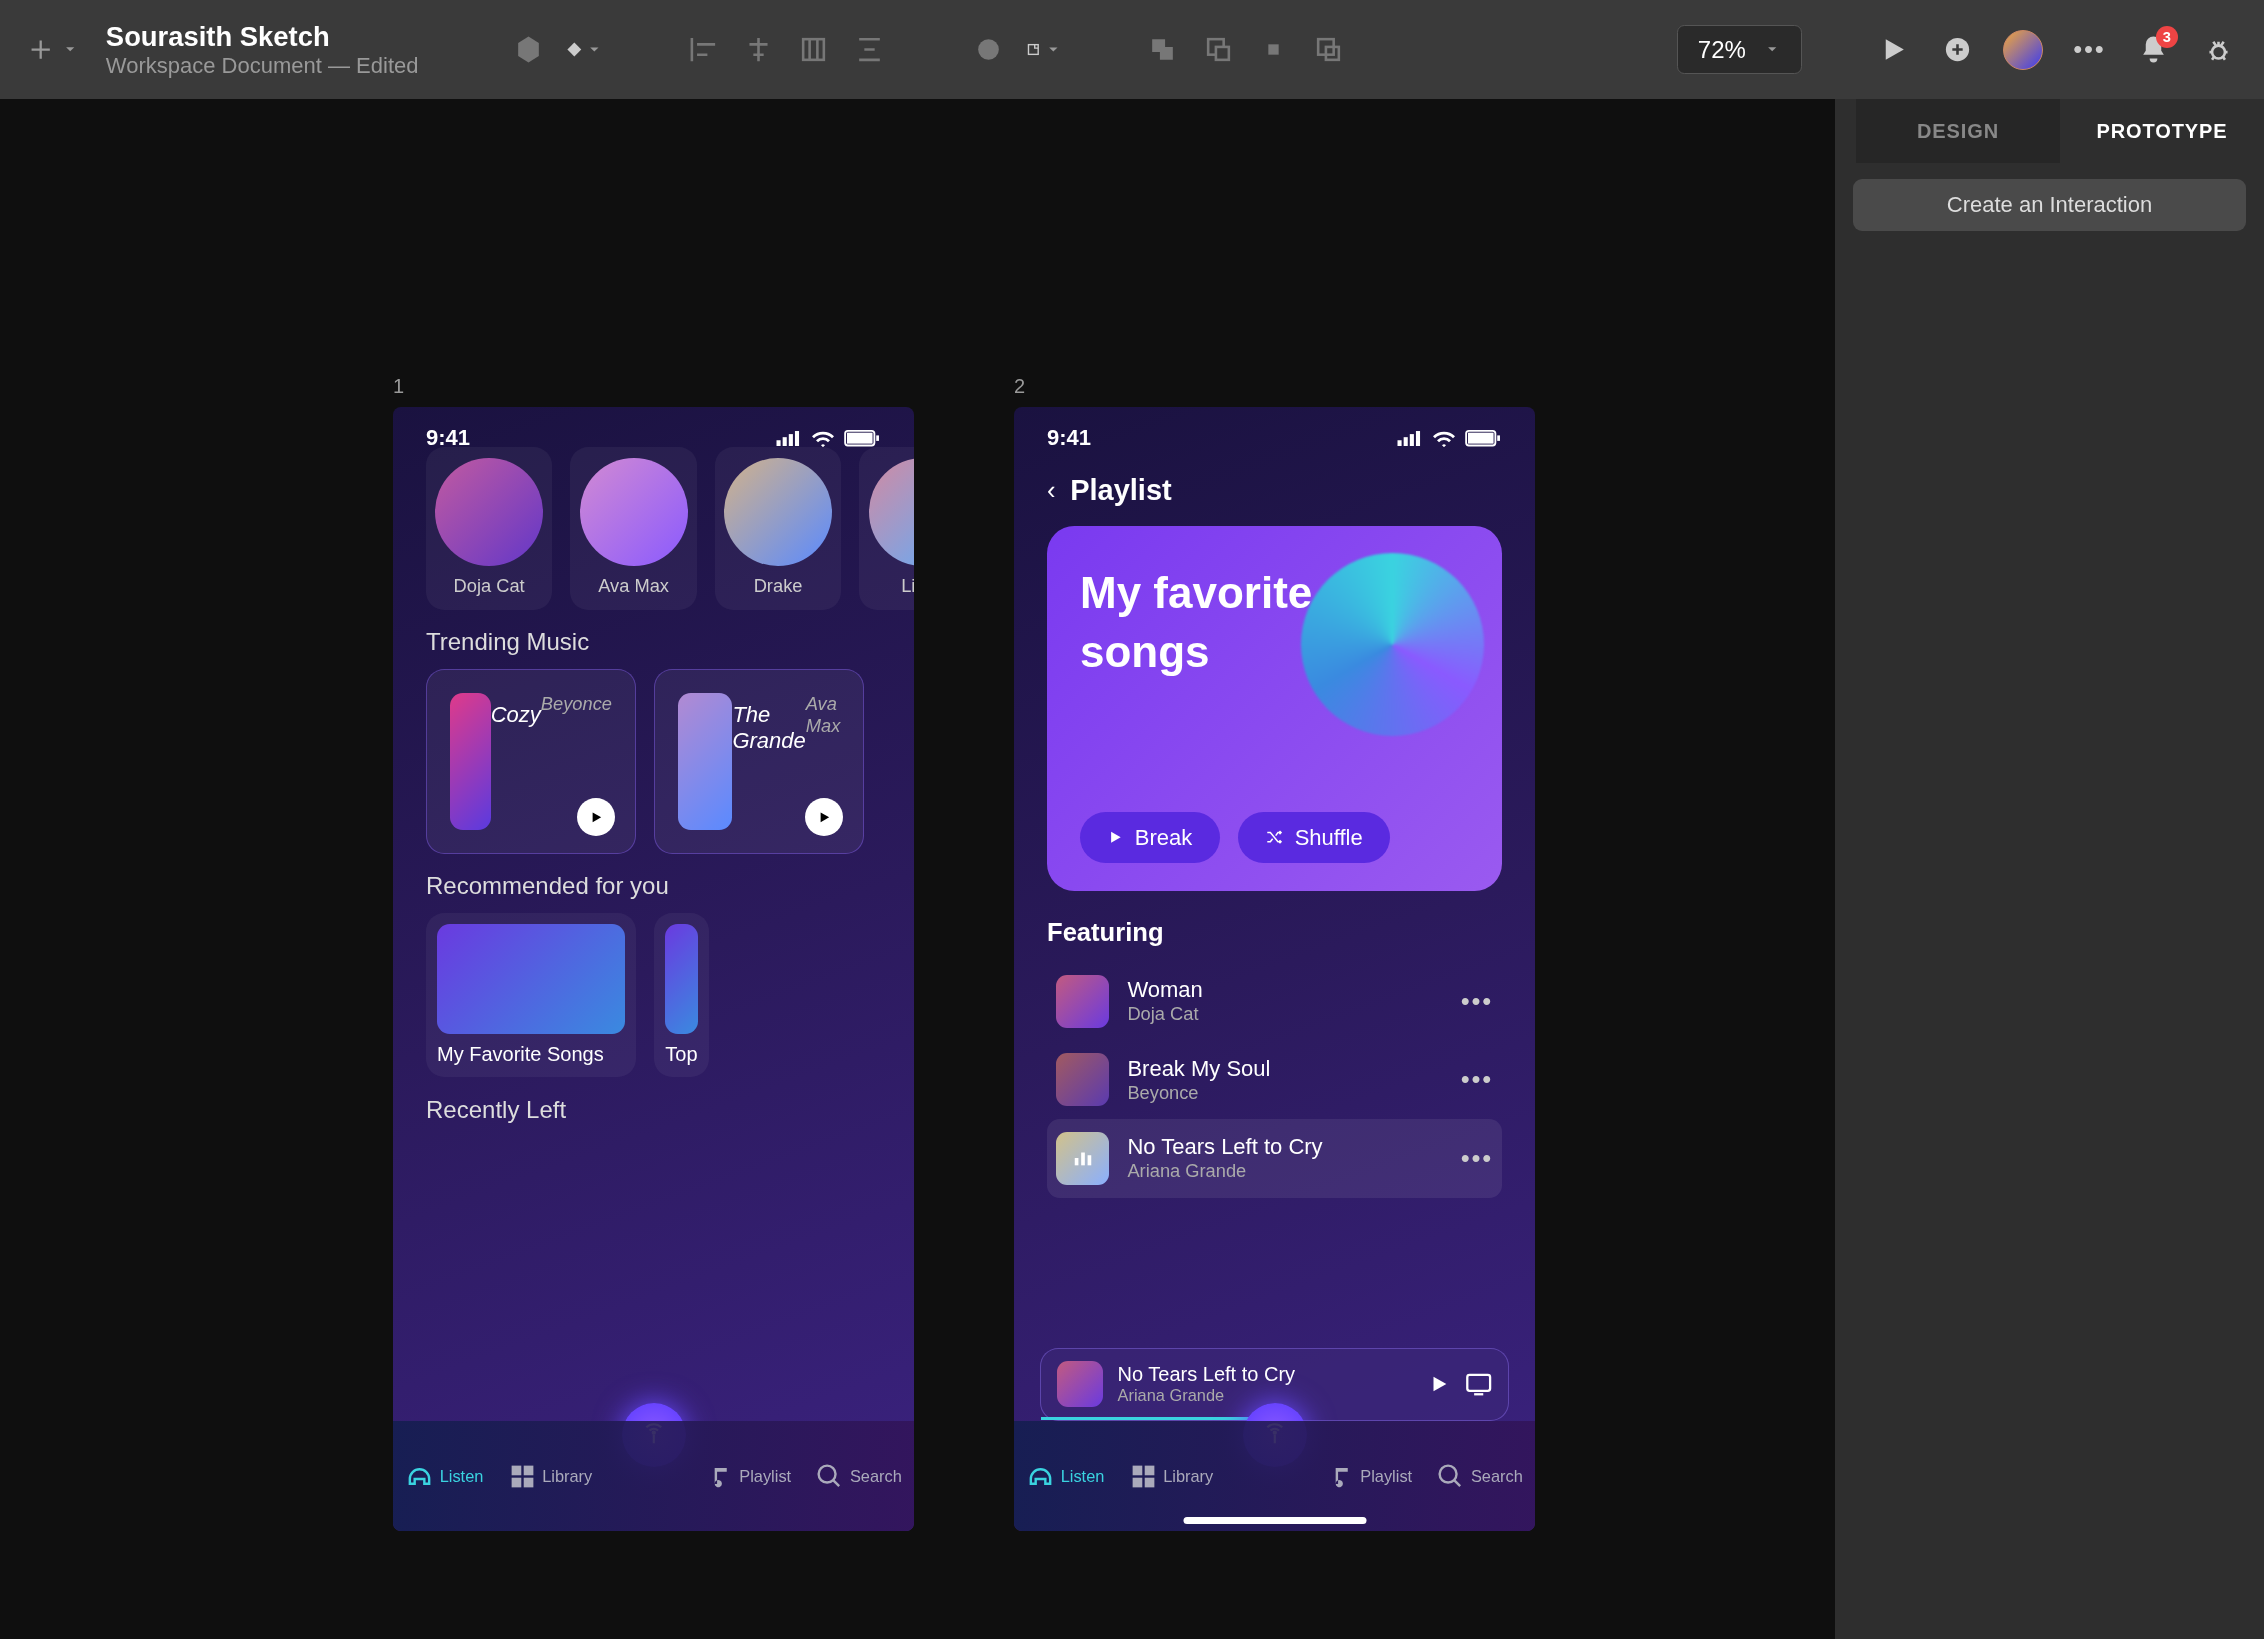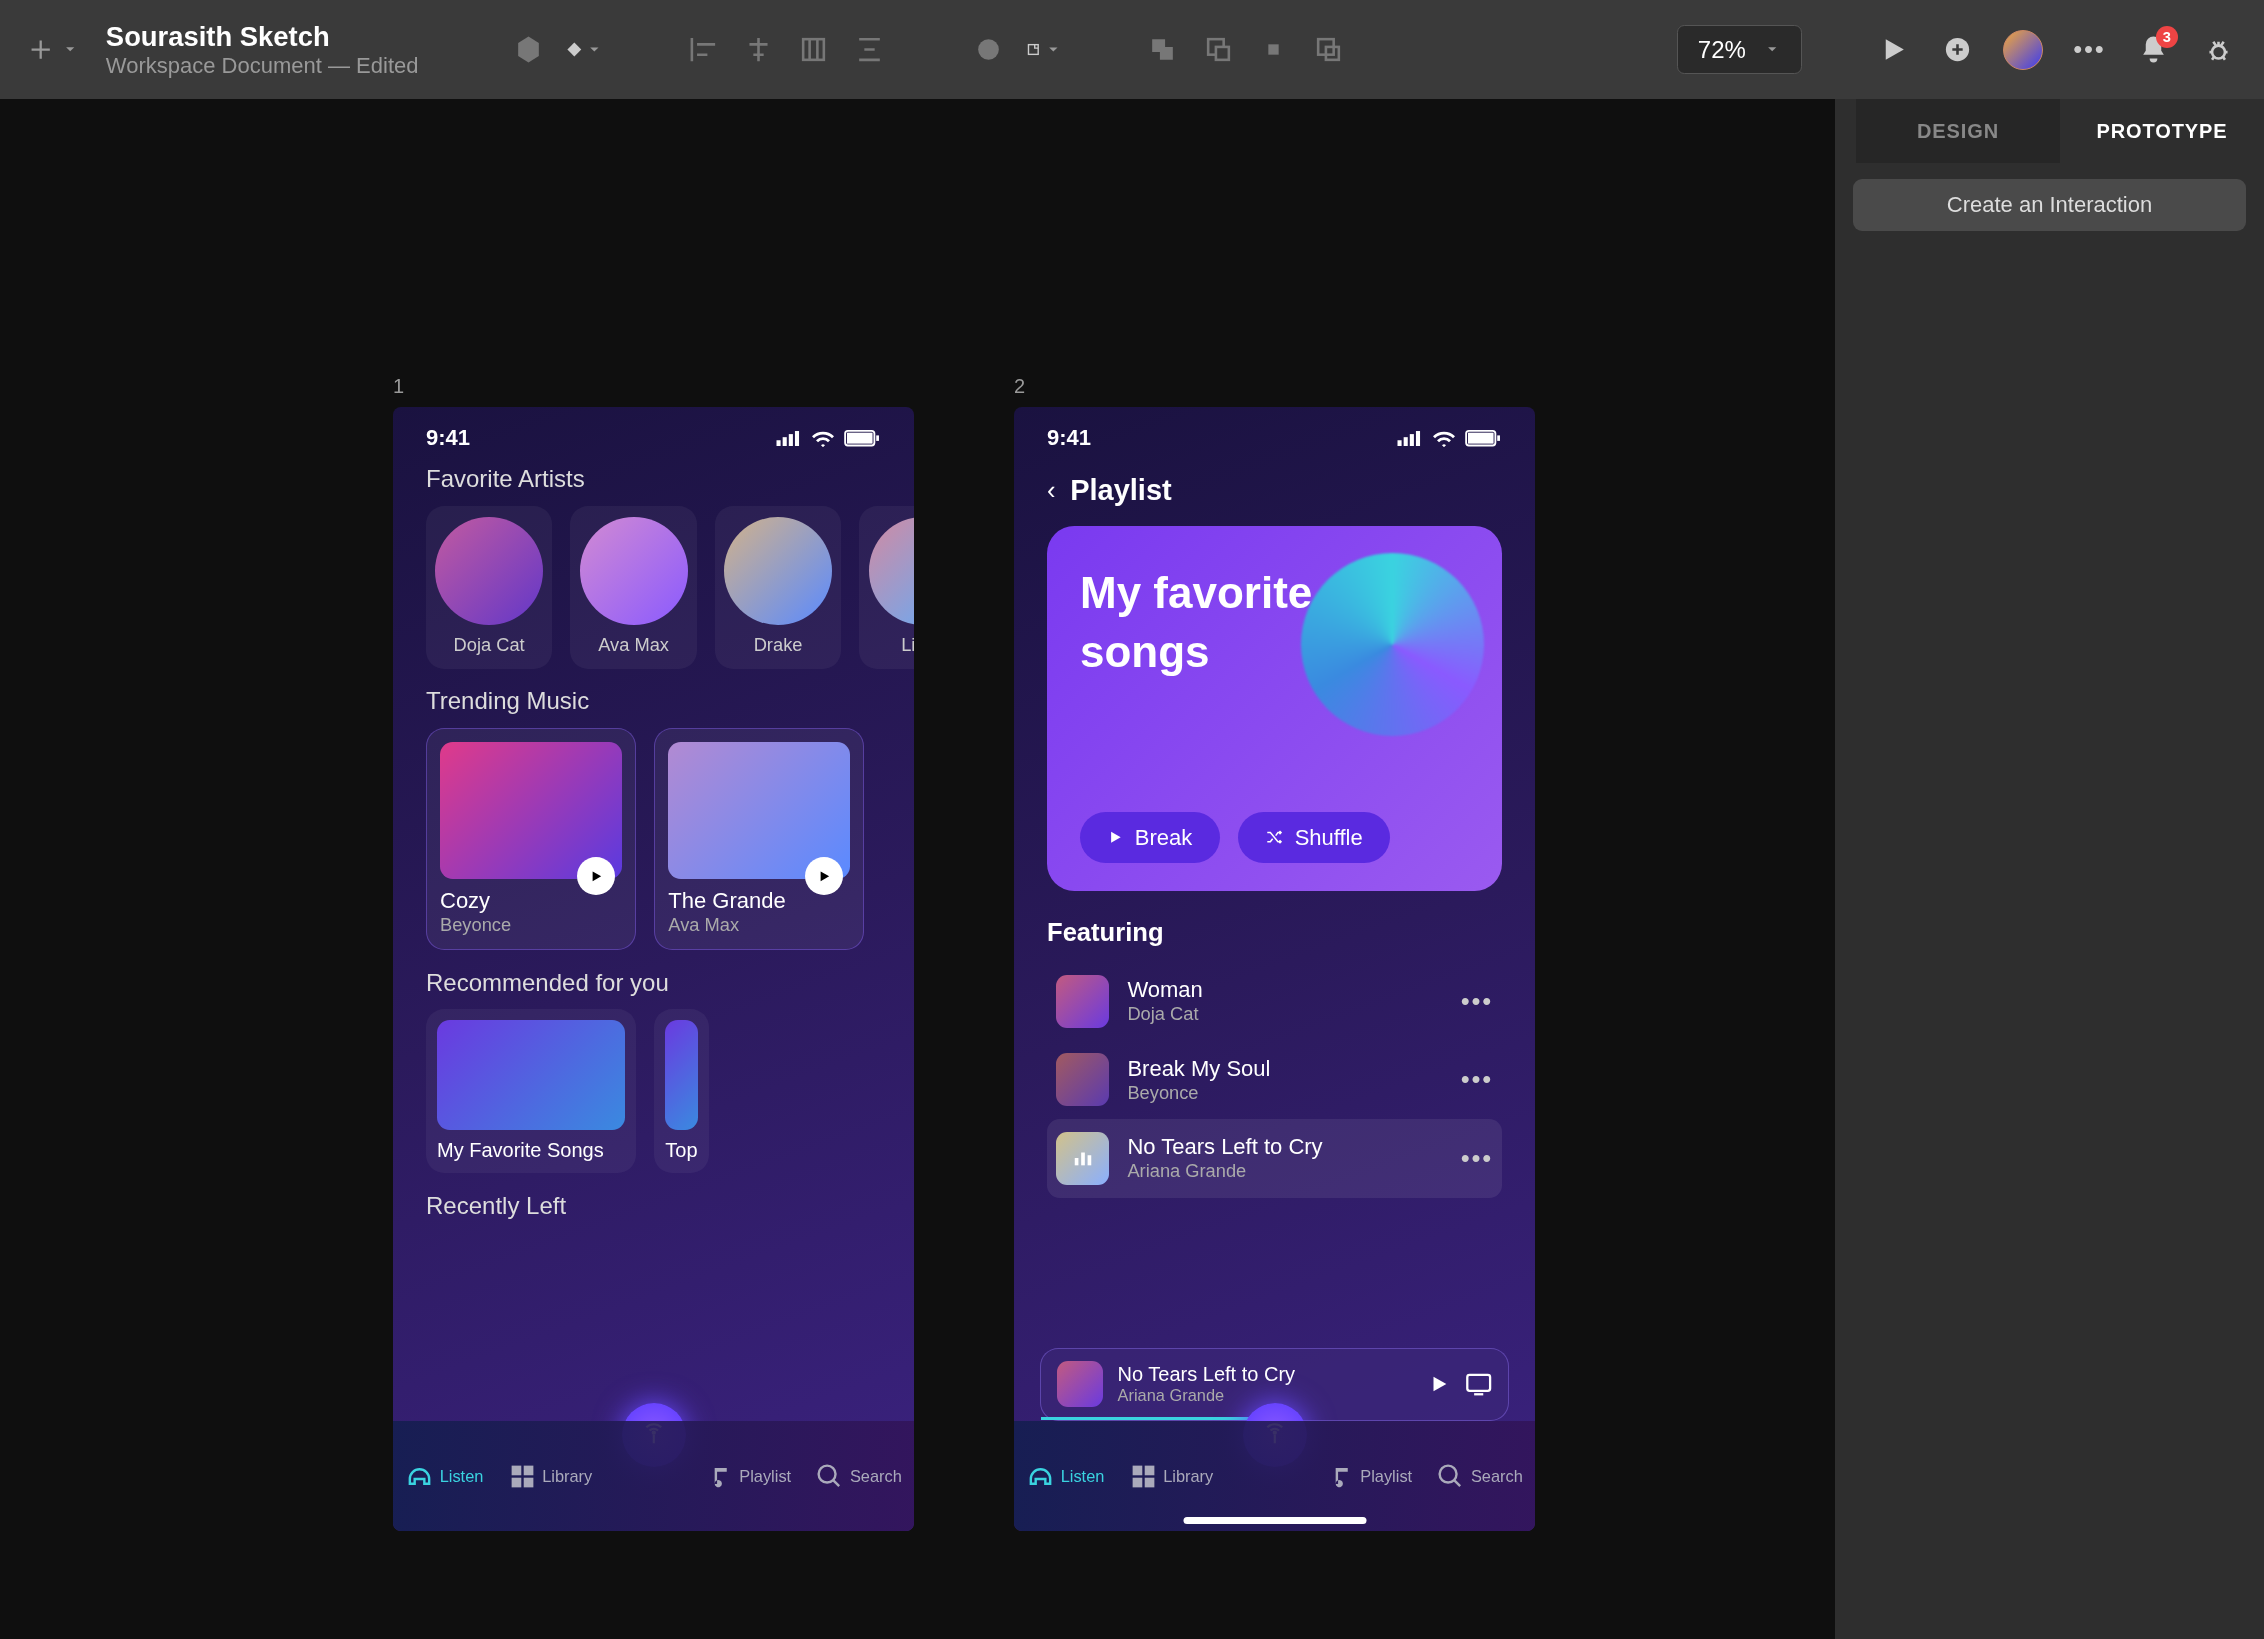--- a/index.html
+++ b/index.html
@@ -45,21 +45,21 @@
 
 
 .s1-head{ display:flex; align-items:center; justify-content:space-between; padding:27.4px 33px 9.1px; }
 .s1-title{ color:#fff; font-size:31px; font-weight:600; }
 .avatar-sm{ width:53px; height:53px; border-radius:50%; background:linear-gradient(135deg,#a99,#778); }
 .sec-label{ color:#ddd; font-size:24px; padding:18.3px 33px 12.8px; }
 .row-scroll{ display:flex; gap:18.3px; padding:0 33px; overflow:hidden; }
 .artist-card{ width:137px; background:rgba(255,255,255,0.05); border-radius:18.3px; padding:11px 9.1px 12.8px; display:flex; flex-direction:column; align-items:center; }
 .artist-img{ width:108px; height:108px; border-radius:50%; background:linear-gradient(135deg,#c25aa0,#6237c9); }
 .artist-name{ color:#ccc; font-size:18.3px; margin-top:9.1px; white-space:nowrap; }
-.trend-card{ width:210px; background:rgba(255,255,255,0.06); border:0.9px solid rgba(140,100,255,0.4); border-radius:18.3px; padding:13px; display:flex; flex-direction:column; position:relative; }
+.trend-card{ width:210px; background:rgba(255,255,255,0.06); border:0.9px solid rgba(140,100,255,0.4); border-radius:18.3px; padding:23px; display:flex; flex-direction:row; position:relative;font-style:italic; }
 .trend-img{ width:100%; height:137px; border-radius:12.8px; background:linear-gradient(135deg,#e03a8a,#5a3ae0); }
 .trend-title{ color:#fff; font-size:22px; margin-top:9.1px; }
 .trend-artist{ color:#aaa; font-size:18.3px; }
 .play-mini{ position:absolute; right:20px; top:128px; width:38px; height:38px; border-radius:50%; background:#fff; display:flex; align-items:center; justify-content:center; }
 .play-mini svg{ width:14.6px; height:14.6px; fill:#000; }
 .rec-card{ width:210px; background:rgba(255,255,255,0.05); border-radius:18.3px; padding:11px; display:flex; flex-direction:column; }
 .rec-img{ width:100%; height:110px; border-radius:12.8px; background:linear-gradient(135deg,#6a3ae0,#3a8ae0); }
 .rec-title{ color:#fff; font-size:20px; margin-top:9.1px; white-space:nowrap; overflow:hidden; }
 
 
@@ -242,21 +242,20 @@
             <svg width="24" height="18.3" viewBox="0 0 24 18" fill="#fff">
                 <path d="M12 18l-2-2a3 3 0 0 1 4 0zM5 11a10 10 0 0 1 14 0l-2 2a7 7 0 0 0-10 0zM1 7a16 16 0 0 1 22 0l-2 2a13 13 0 0 0-18 0z"></path>
               </svg>
             <svg width="37" height="18.3" viewBox="0 0 40 20">
                 <rect x="1" y="2" width="32" height="16" rx="3" stroke="#fff" stroke-width="2" fill="none"></rect>
                 <rect x="3" y="4" width="28" height="12" fill="#fff"></rect>
                 <rect x="35" y="7" width="3" height="6" fill="#fff"></rect>
               </svg>
           </div>
         </div>
-        <div class="sec-label">Favorite Artists</div>
         <div class="row-scroll">
           <div class="artist-card">
               <div class="artist-img"></div>
               <div class="artist-name">Doja Cat</div>
             </div>
           <div class="artist-card">
               <div class="artist-img" style="background:linear-gradient(135deg,#d28ad2,#8a5aff);"></div>
               <div class="artist-name">Ava Max</div>
             </div>
           <div class="artist-card">

